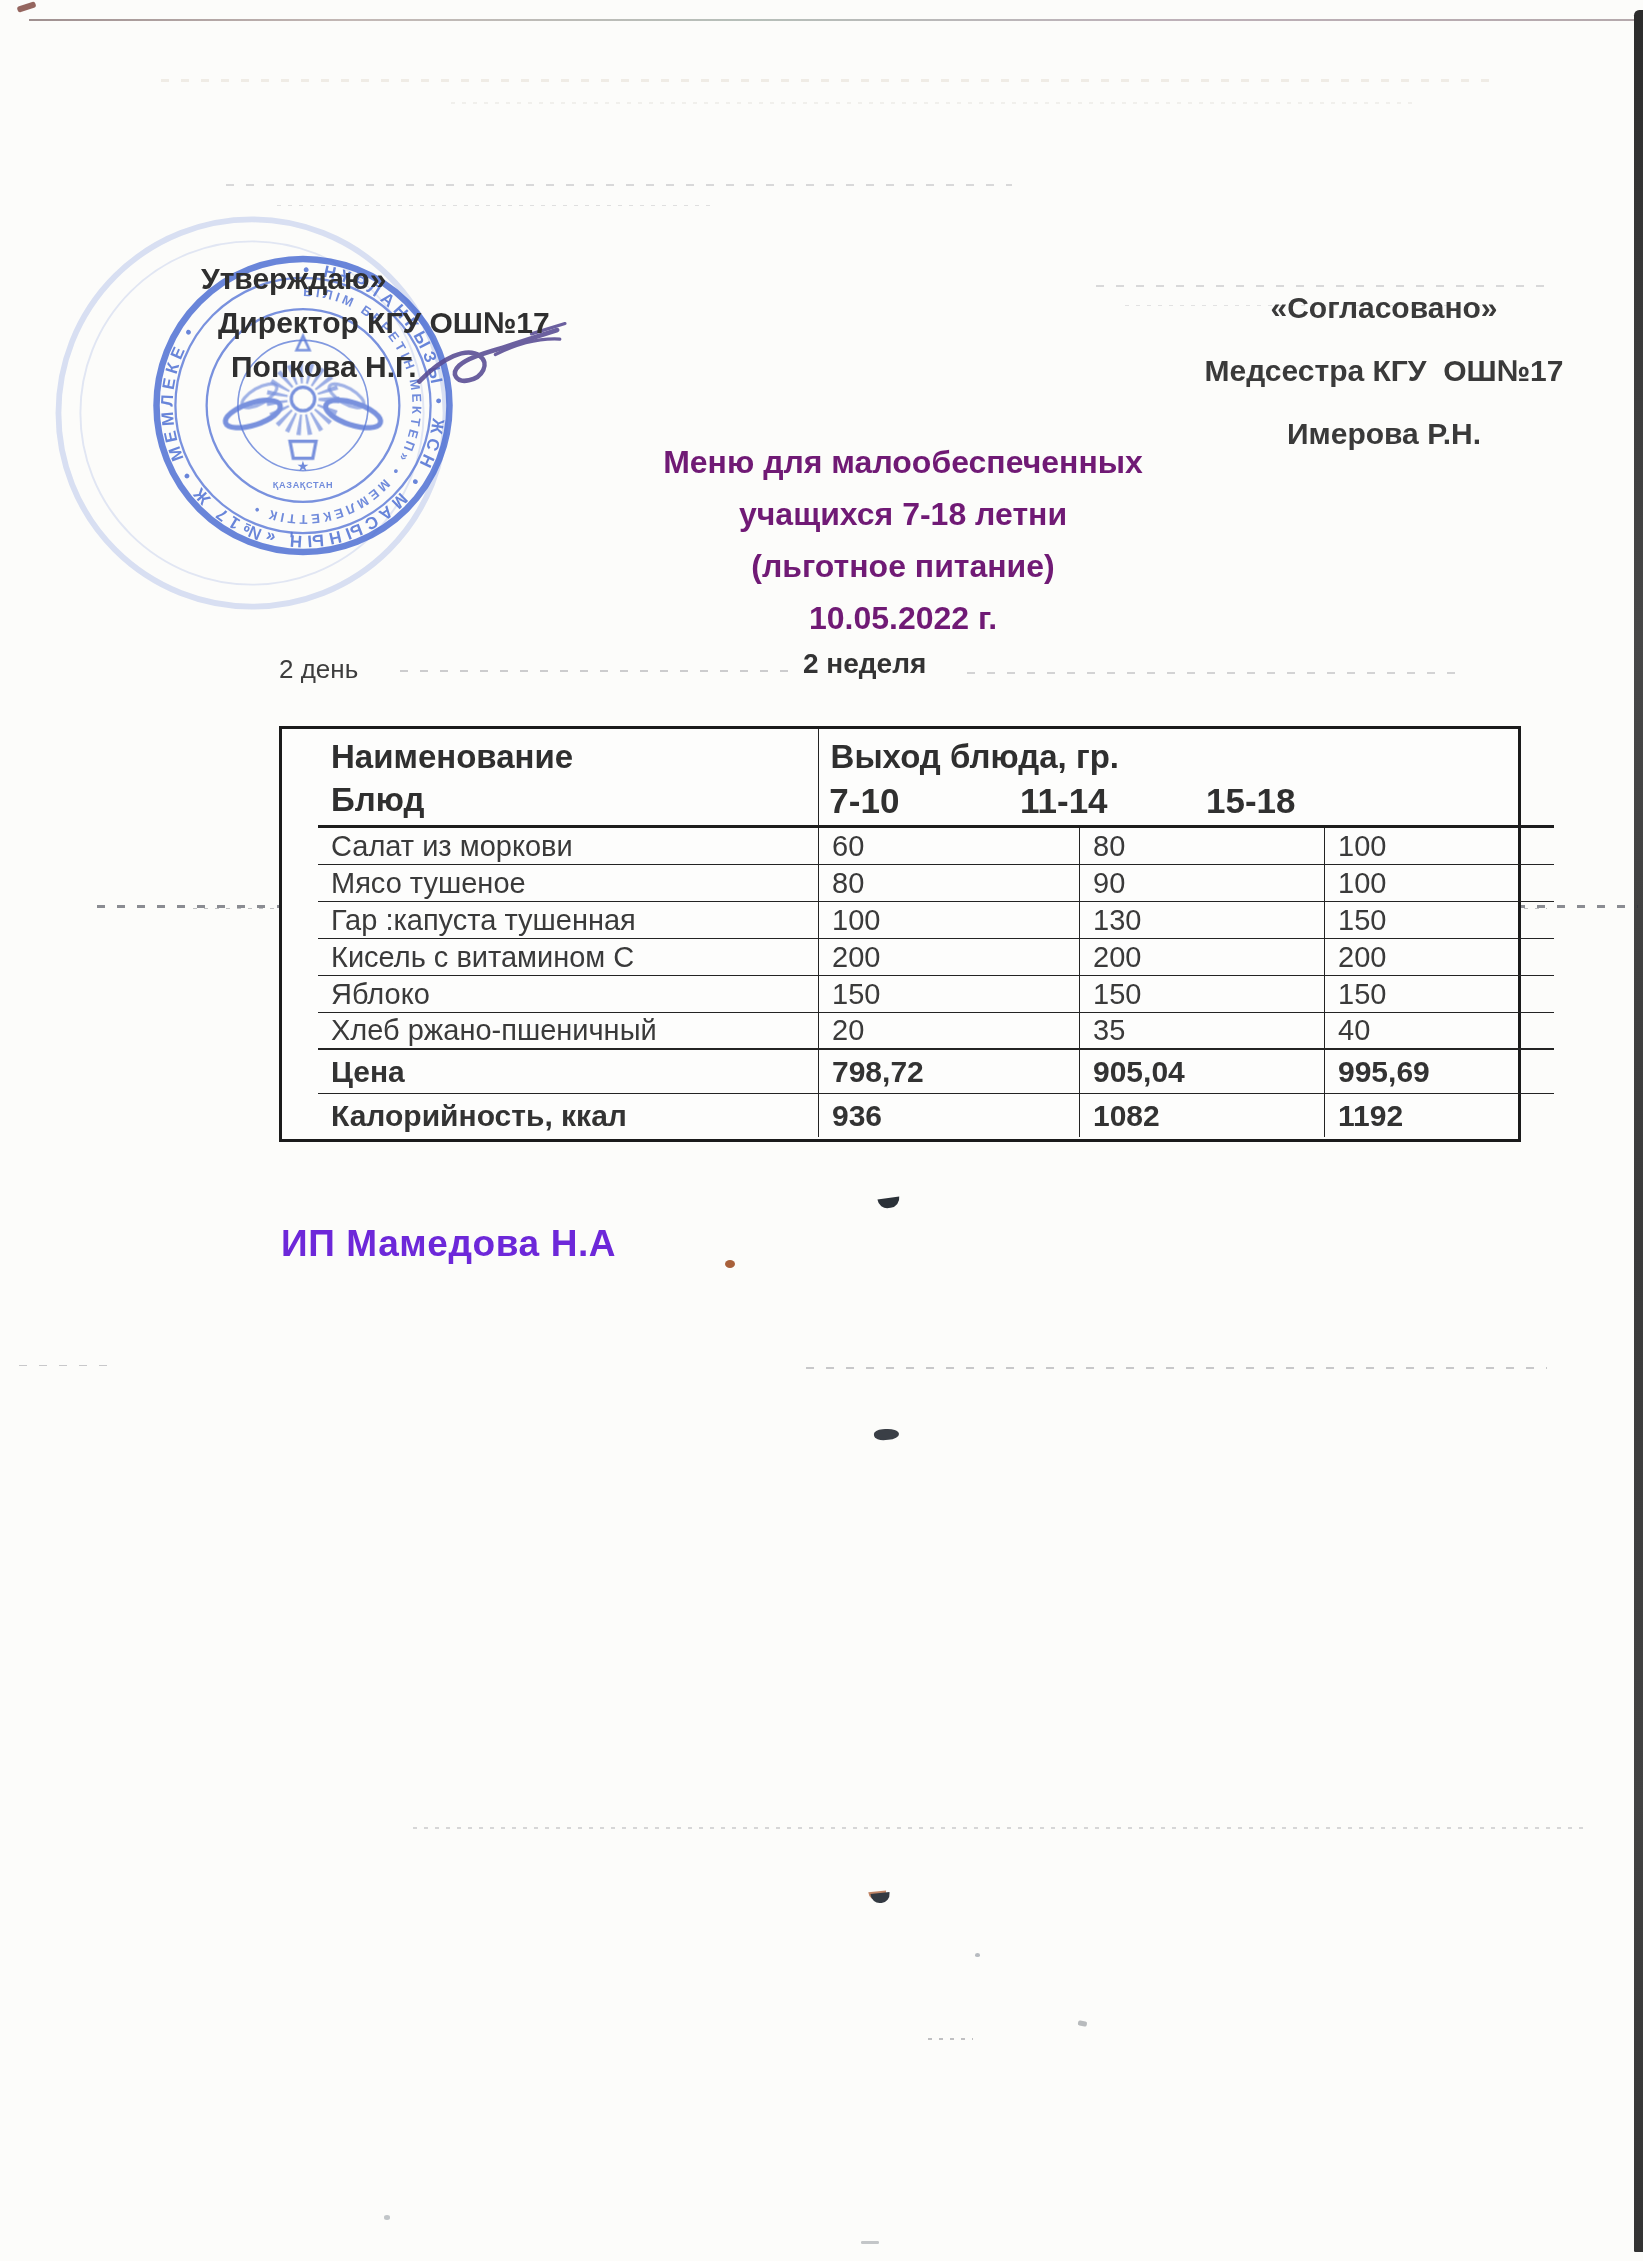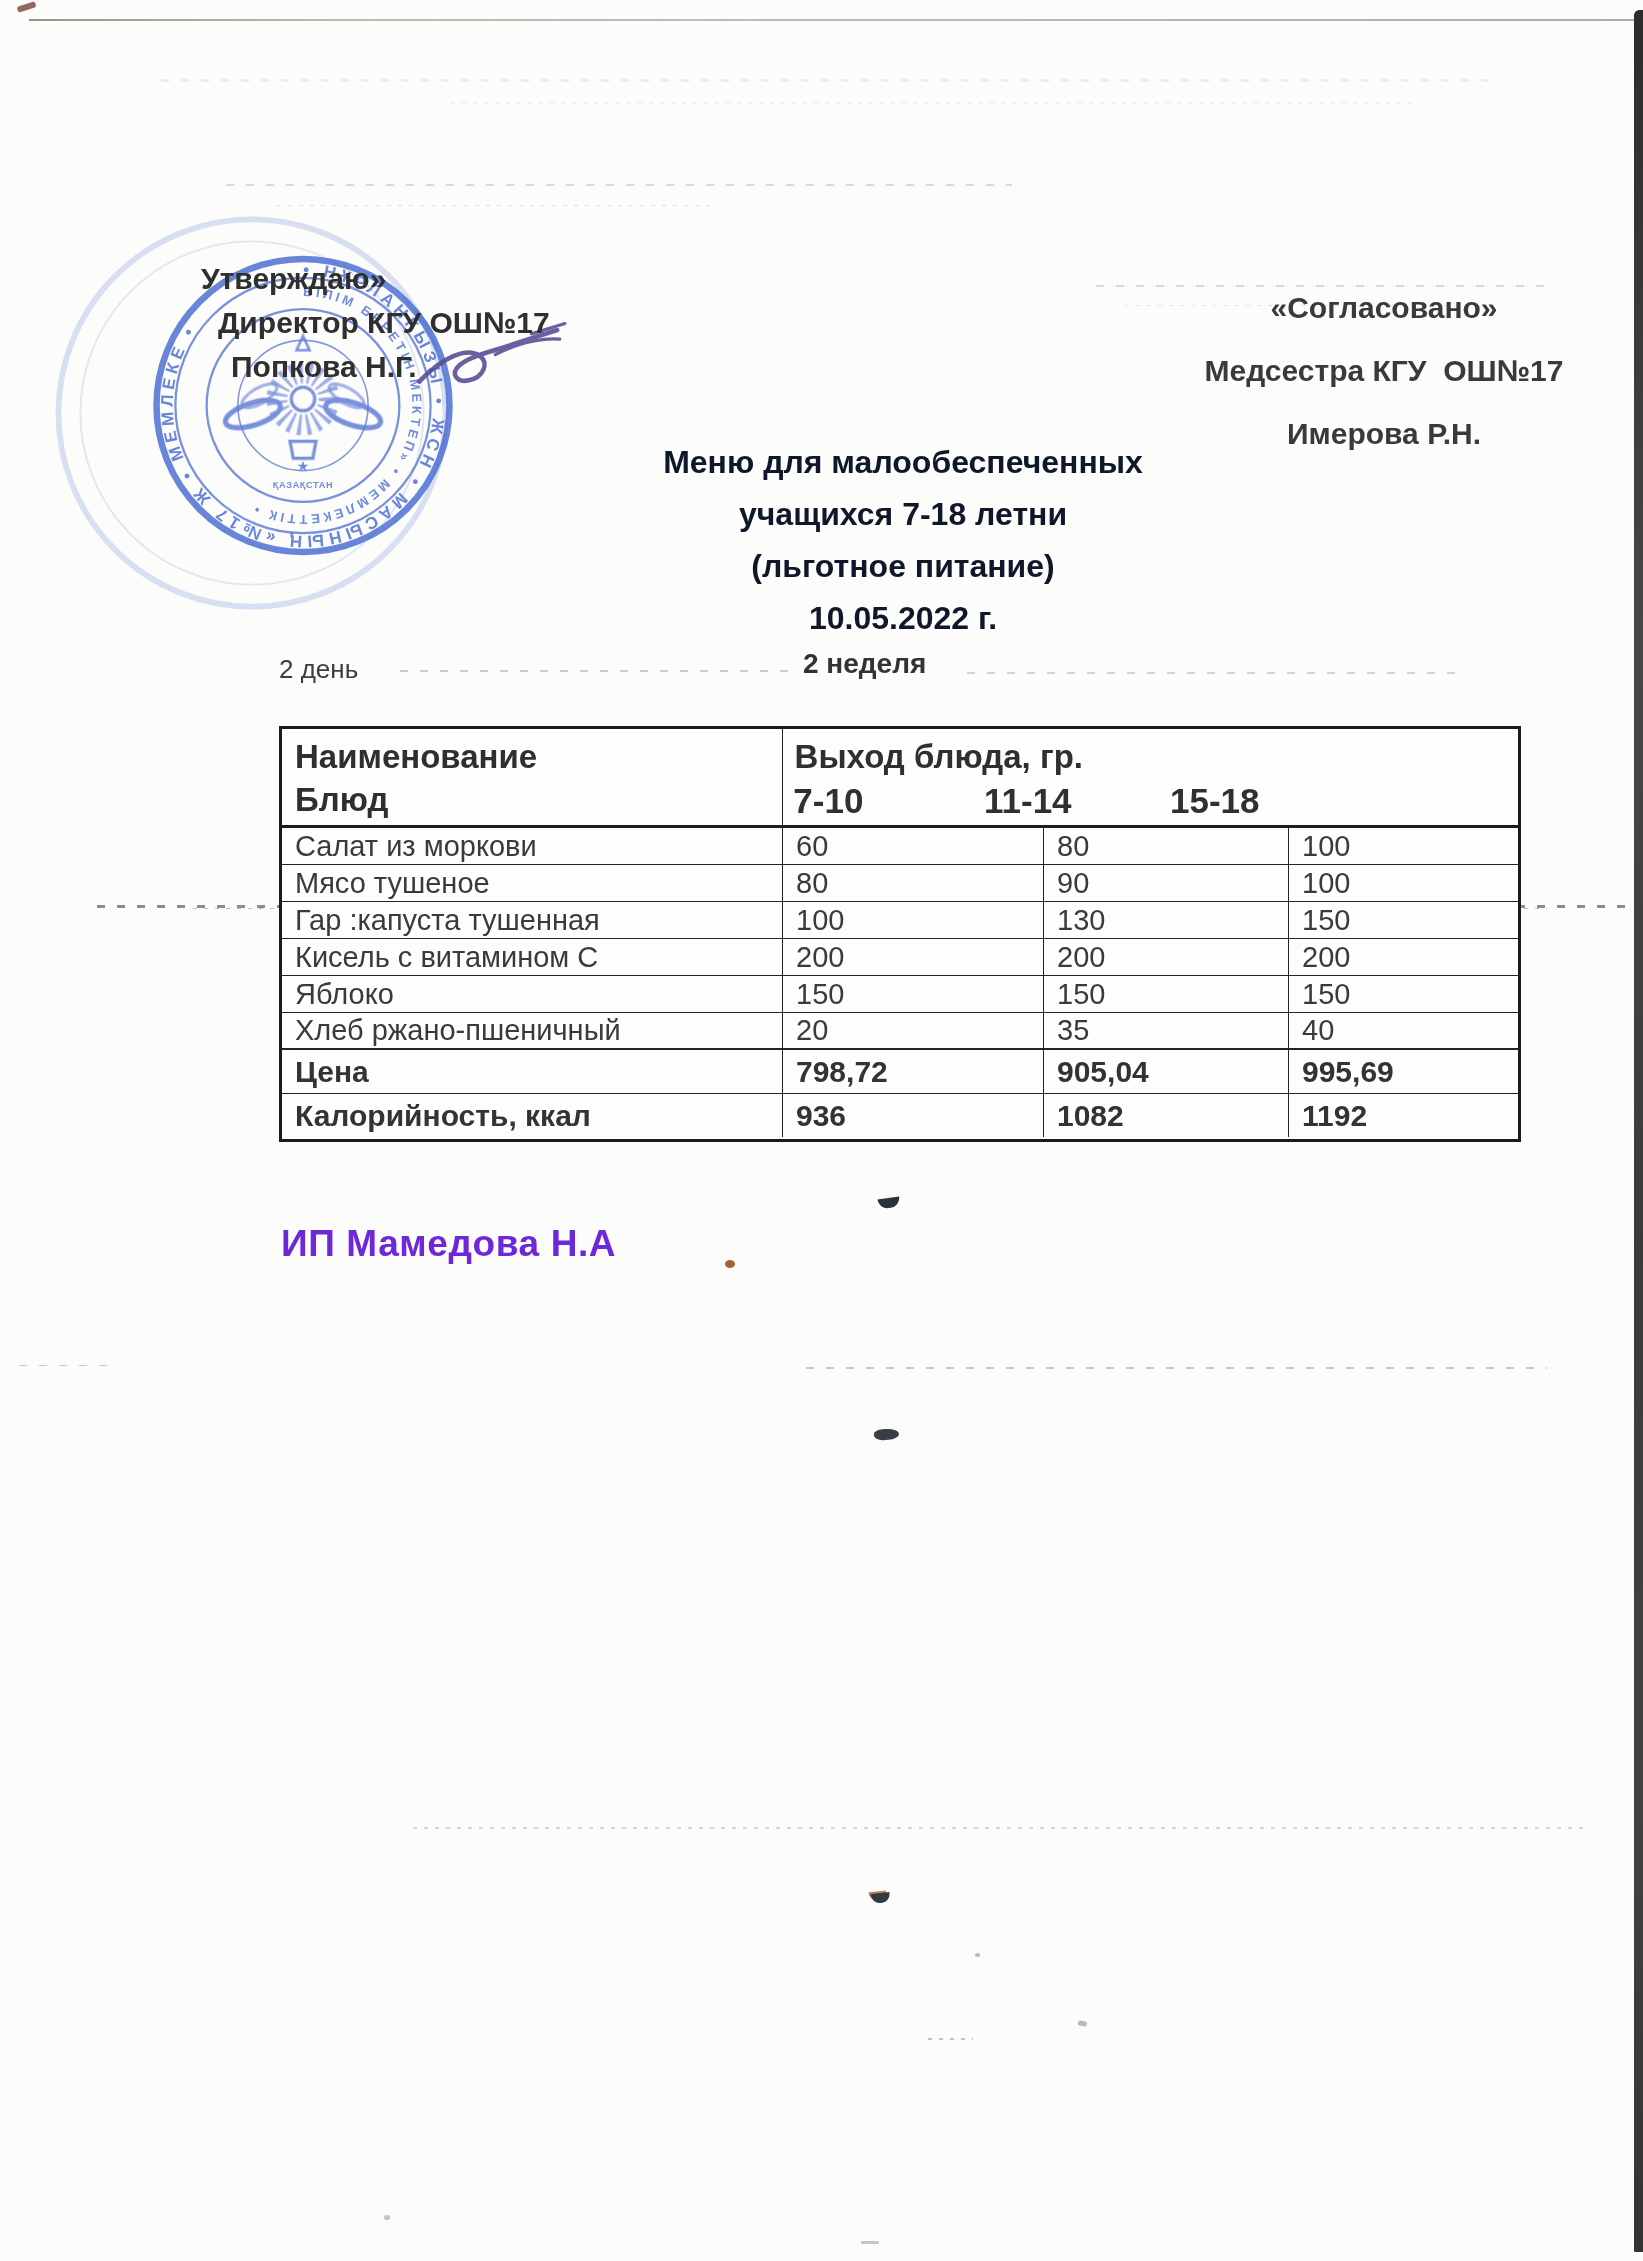--- a/index.html
+++ b/index.html
@@ -23,33 +23,34 @@
   
   .ghost-ring{left:52px;top:213px;width:400px;height:400px;}
   .stamp{left:150px;top:251px;width:306px;height:309px;opacity:.92;}
   .signature{left:405px;top:317px;width:169px;height:97px;}
 
   
   .approve-block{left:201px;top:257px;font-size:30px;font-weight:bold;color:#2f2f2f;line-height:44px;z-index:5;}
   .approve-block .l2{margin-left:17px;}
   .approve-block .l3{margin-left:30px;}
   .agree-block{left:1187px;top:276px;width:394px;text-align:center;font-size:30px;font-weight:bold;color:#3a3a3a;line-height:63px;}
-  .title-block{left:618px;top:436px;width:570px;text-align:center;font-size:32px;font-weight:bold;color:#0f172a;line-height:52px;}
+  .title-block{left:618px;top:436px;width:570px;text-align:center;font-size:32px;font-weight:bold;color:#701a75;line-height:52px;}
   .day-label{left:279px;top:654px;font-size:26px;color:#3d3d3d;}
   .week-label{left:803px;top:648px;font-size:28px;font-weight:bold;color:#333;}
   .signoff{left:281px;top:1223px;font-size:37px;font-weight:bold;color:#6d28d9;letter-spacing:0.6px;}
 
   
   .menu-table{
     left:279px;top:726px;width:1242px;height:416px;box-sizing:border-box;
     border:3.2px solid #1b1b1b;border-bottom-width:3.9px;
     display:grid;
     grid-template-columns:500px 261px 245px 230px;
     grid-template-rows:99px 37px 37px 37px 37px 37px 37px 44px 43px;
     background:#fdfdfc;
+    padding-left:36px;
   }
   .tr{display:contents;}
   .td{box-sizing:border-box;display:flex;align-items:center;padding-left:13px;
       font-size:29px;color:#3a3a3a;border-bottom:1.9px solid #242424;overflow:hidden;}
   .td.val{border-left:1.9px solid #242424;}
   .th-name{box-sizing:border-box;display:flex;flex-direction:column;justify-content:space-between;
       padding:9px 0 6.4px 13px;font-size:33px;font-weight:bold;color:#2f2f2f;border-bottom:3.2px solid #1d1d1d;}
   .th-out{box-sizing:border-box;position:relative;grid-column:2/5;border-left:1.9px solid #242424;
       border-bottom:3.2px solid #1d1d1d;padding:9px 0 0 11.6px;font-size:33px;font-weight:bold;color:#2f2f2f;}
   .th-out .age{position:absolute;bottom:3.9px;font-size:35px;font-weight:bold;color:#303030;}

